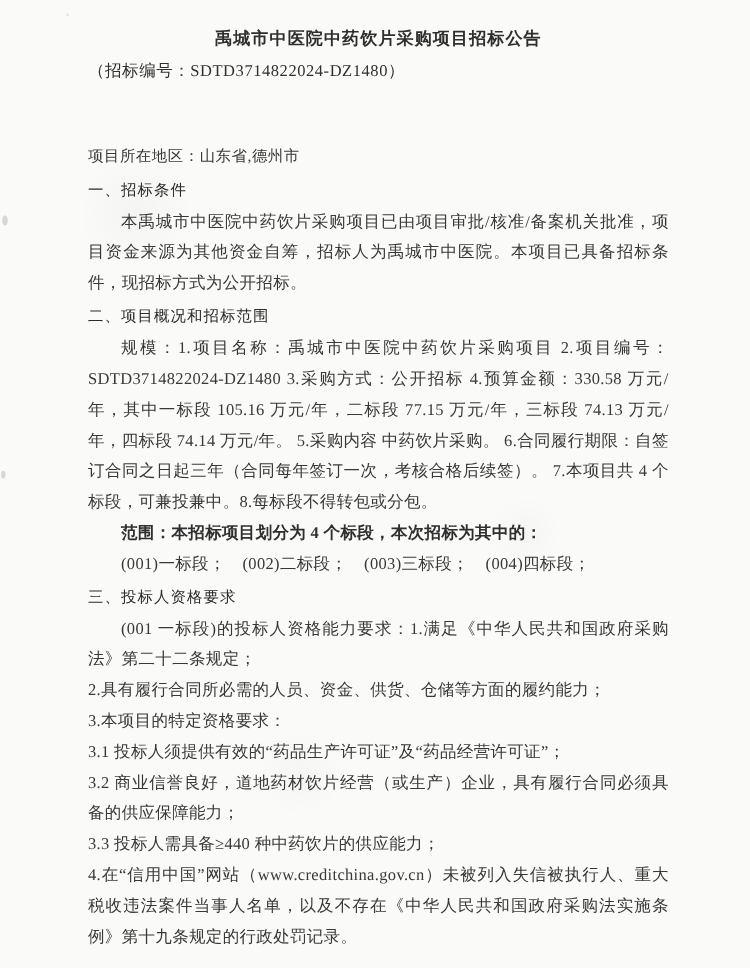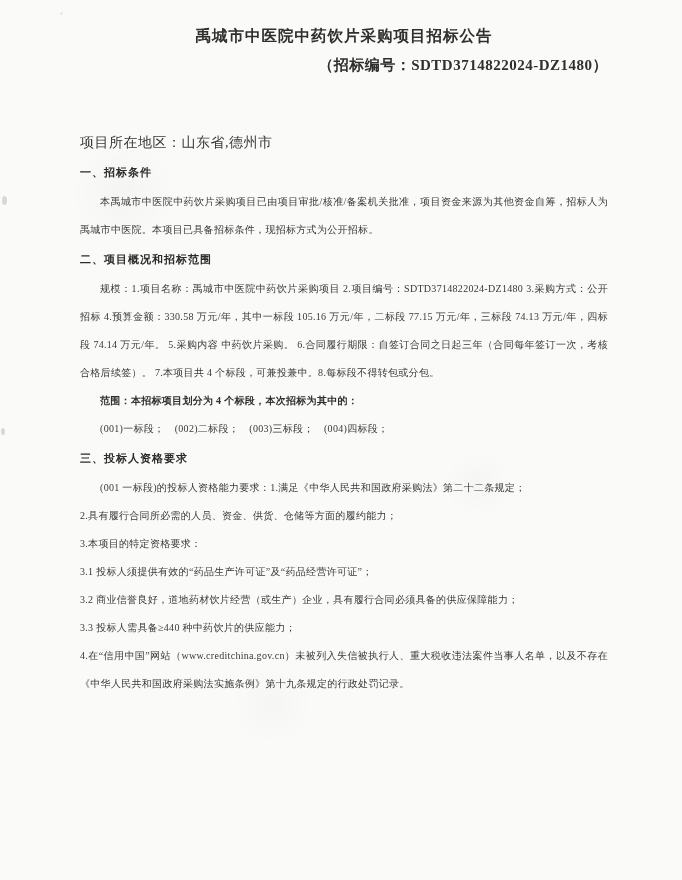--- a/index.html
+++ b/index.html
@@ -32,45 +32,45 @@
     font-size: 15.5px;
     font-weight: bold;
     text-align: center;
     line-height: 24px;
     letter-spacing: 1px;
     color: #2f2f2f;
     margin: 0;
   }
   .subtitle {
     font-size: 15px;
-    font-weight: bold;
-    text-align: right;
+    font-weight: normal;
+    text-align: left;
     line-height: 24px;
     letter-spacing: 0.5px;
     color: #2f2f2f;
     margin-top: 5px;
   }
   .region {
     margin-top: 52px;
     font-size: 14px;
     line-height: 28px;
     color: #383838;
     letter-spacing: 0.5px;
   }
   .heading {
     font-family: "Liberation Sans", "DejaVu Sans", sans-serif;
-    font-size: 11px;
-    font-weight: bold;
+    font-size: 14px;
+    font-weight: normal;
     line-height: 28px;
     color: #2b2b2b;
     margin: 1px 0 2px 0;
     letter-spacing: 1px;
   }
   .para {
-    font-size: 10px;
+    font-size: 15px;
     line-height: 28px;
     margin: 0;
     text-align: justify;
     color: #383838;
     letter-spacing: 0.3px;
   }
   .indent { text-indent: 2em; }
   .bold { font-weight: bold; color: #2f2f2f; }
   .artifact {
     position: absolute;

